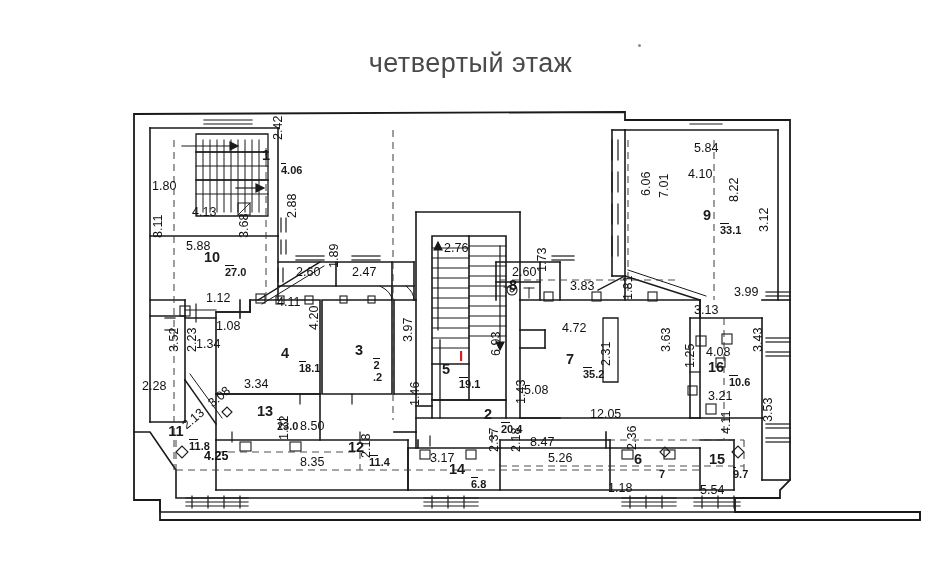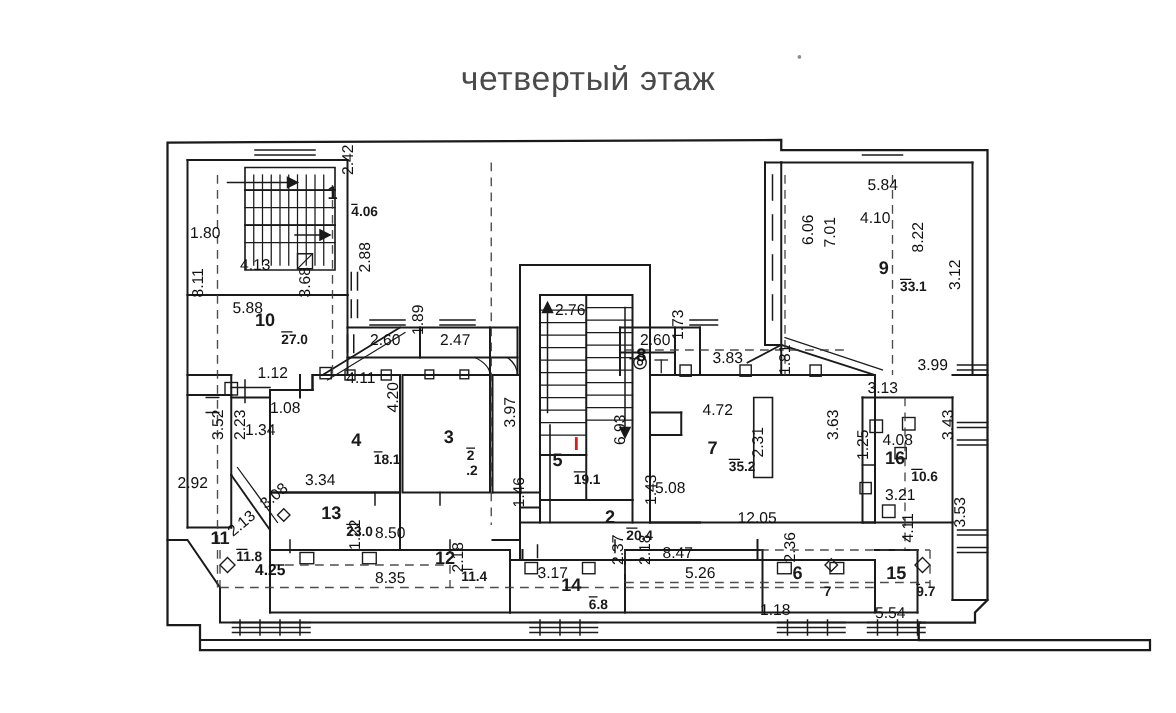--- a/index.html
+++ b/index.html
@@ -407,21 +407,21 @@
   <div class="lbl dim v" style="left:272px;top:140px;">2.42</div>
   <div class="lbl dim v" style="left:286px;top:218px;">2.88</div>
   <div class="lbl dim v" style="left:238px;top:238px;">3.68</div>
   <div class="lbl dim" style="left:186px;top:240px;">5.88</div>
 
   <div class="lbl dim" style="left:206px;top:292px;">1.12</div>
   <div class="lbl dim" style="left:216px;top:320px;">1.08</div>
   <div class="lbl dim" style="left:196px;top:338px;">1.34</div>
   <div class="lbl dim v" style="left:168px;top:352px;">3.52</div>
   <div class="lbl dim v" style="left:186px;top:352px;">2.23</div>
-  <div class="lbl dim" style="left:142px;top:380px;">2.92</div>
+  <div class="lbl dim" style="left:142px;top:380px;">2.28</div>
   <div class="lbl dim" style="left:180px;top:422px;transform:rotate(-40deg);transform-origin:left top;">2.13</div>
   <div class="lbl dim" style="left:206px;top:400px;transform:rotate(-40deg);transform-origin:left top;">3.08</div>
   <div class="lbl dim" style="left:244px;top:378px;">3.34</div>
   <div class="lbl dim v" style="left:308px;top:330px;">4.20</div>
   <div class="lbl dim" style="left:277px;top:296px;">4.11</div>
   <div class="lbl dim" style="left:296px;top:266px;">2.60</div>
   <div class="lbl dim v" style="left:328px;top:268px;">1.89</div>
   <div class="lbl dim" style="left:352px;top:266px;">2.47</div>
   <div class="lbl dim v" style="left:402px;top:342px;">3.97</div>
   <div class="lbl dim" style="left:444px;top:242px;">2.76</div>

